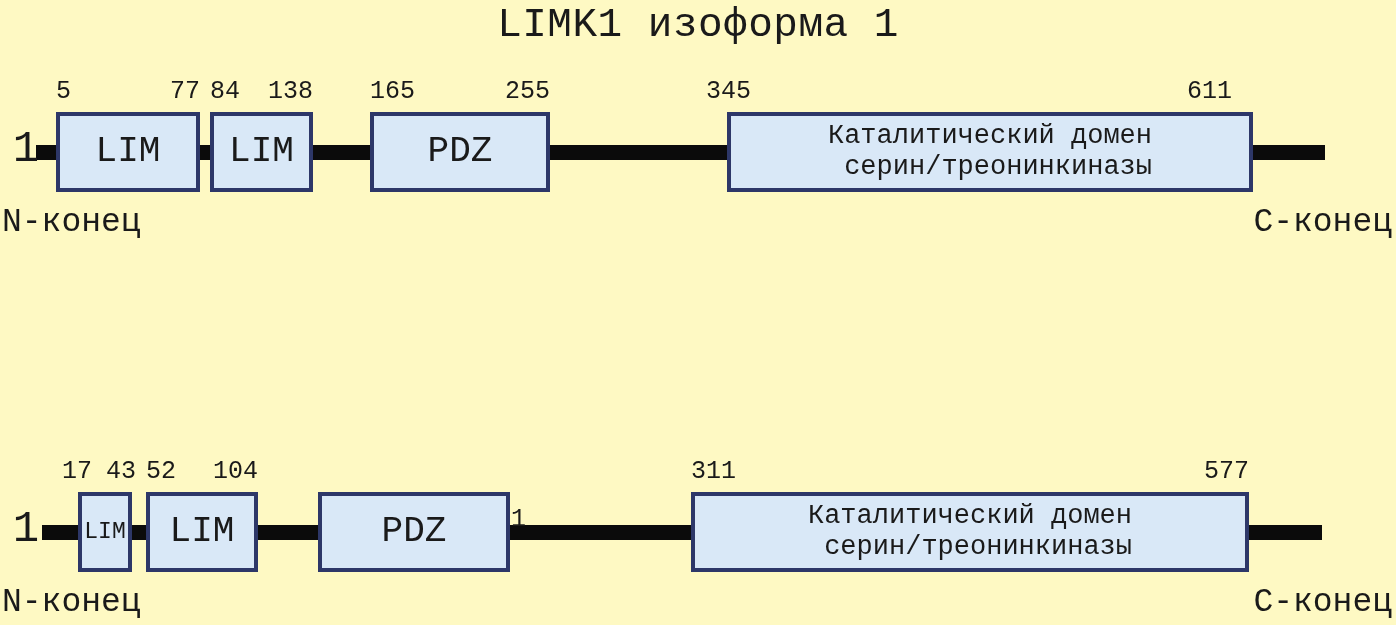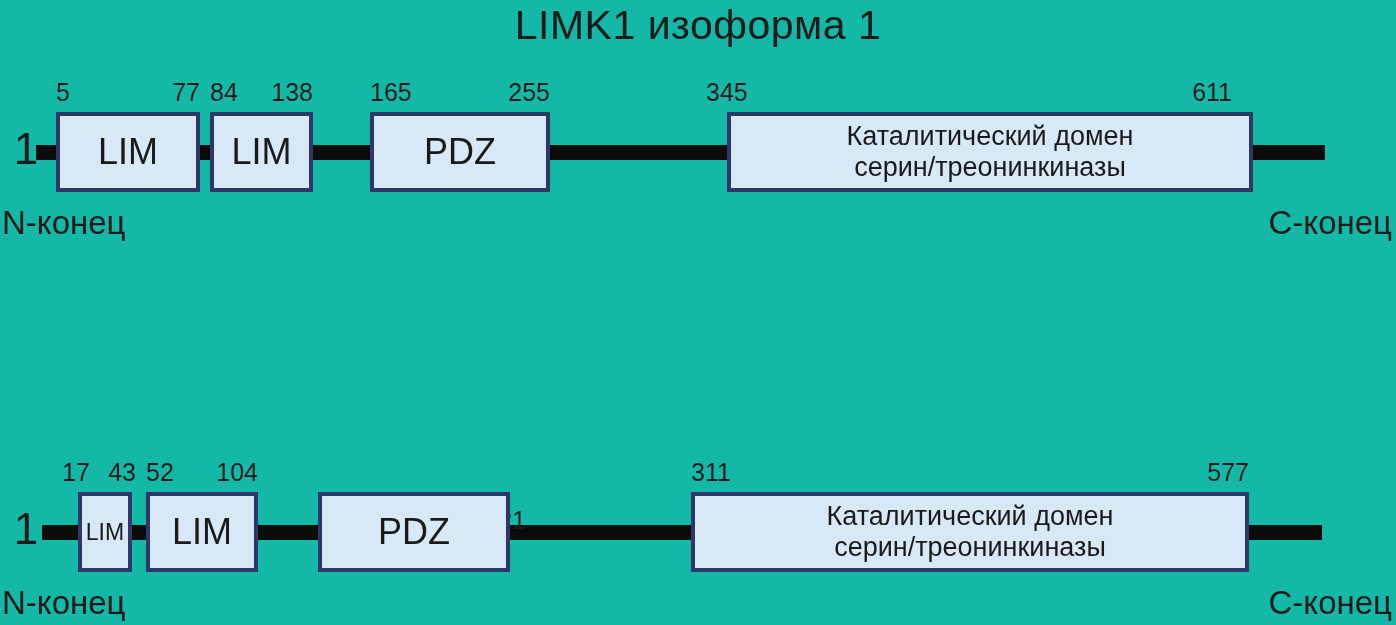--- a/index.html
+++ b/index.html
@@ -4,22 +4,22 @@
 <style>
   html, body {
     margin: 0;
     padding: 0;
     background: #ffffff;
   }
   .canvas {
     position: relative;
     width: 1396px;
     height: 625px;
-    background: #14b8a6;
-    font-family: Liberation Sans, sans-serif;
+    background: #fef9c3;
+    font-family: Liberation Mono, monospace;
     color: #1a1a1a;
     overflow: hidden;
   }
   .isoform {
     position: absolute;
     left: 0;
     width: 1396px;
   }
   .iso-1 { top: 0;   height: 312px; }
   .iso-2 { top: 380px; height: 245px; }
@@ -61,21 +61,21 @@
     box-sizing: border-box;
     background: #d9e8f7;
     border: 4px solid #2d3768;
     display: flex;
     align-items: center;
     justify-content: center;
     text-align: center;
   }
   .box .lbl       { font-size: 36px; line-height: 38px; }
   .box .lbl-small { font-size: 23px; line-height: 26px; }
-  .cat-lbl { font-size: 27px; line-height: 31px; }
+  .cat-lbl { font-size: 27px; line-height: 31px; text-align: right; }
 
   .residue {
     position: absolute;
     top: 120px;
     font-size: 44px;
     line-height: 58px;
     white-space: nowrap;
   }
   .residue.start { left: 6px; width: 40px; text-align: center; }
   .residue.end   { left: 1328px; text-align: left; }

